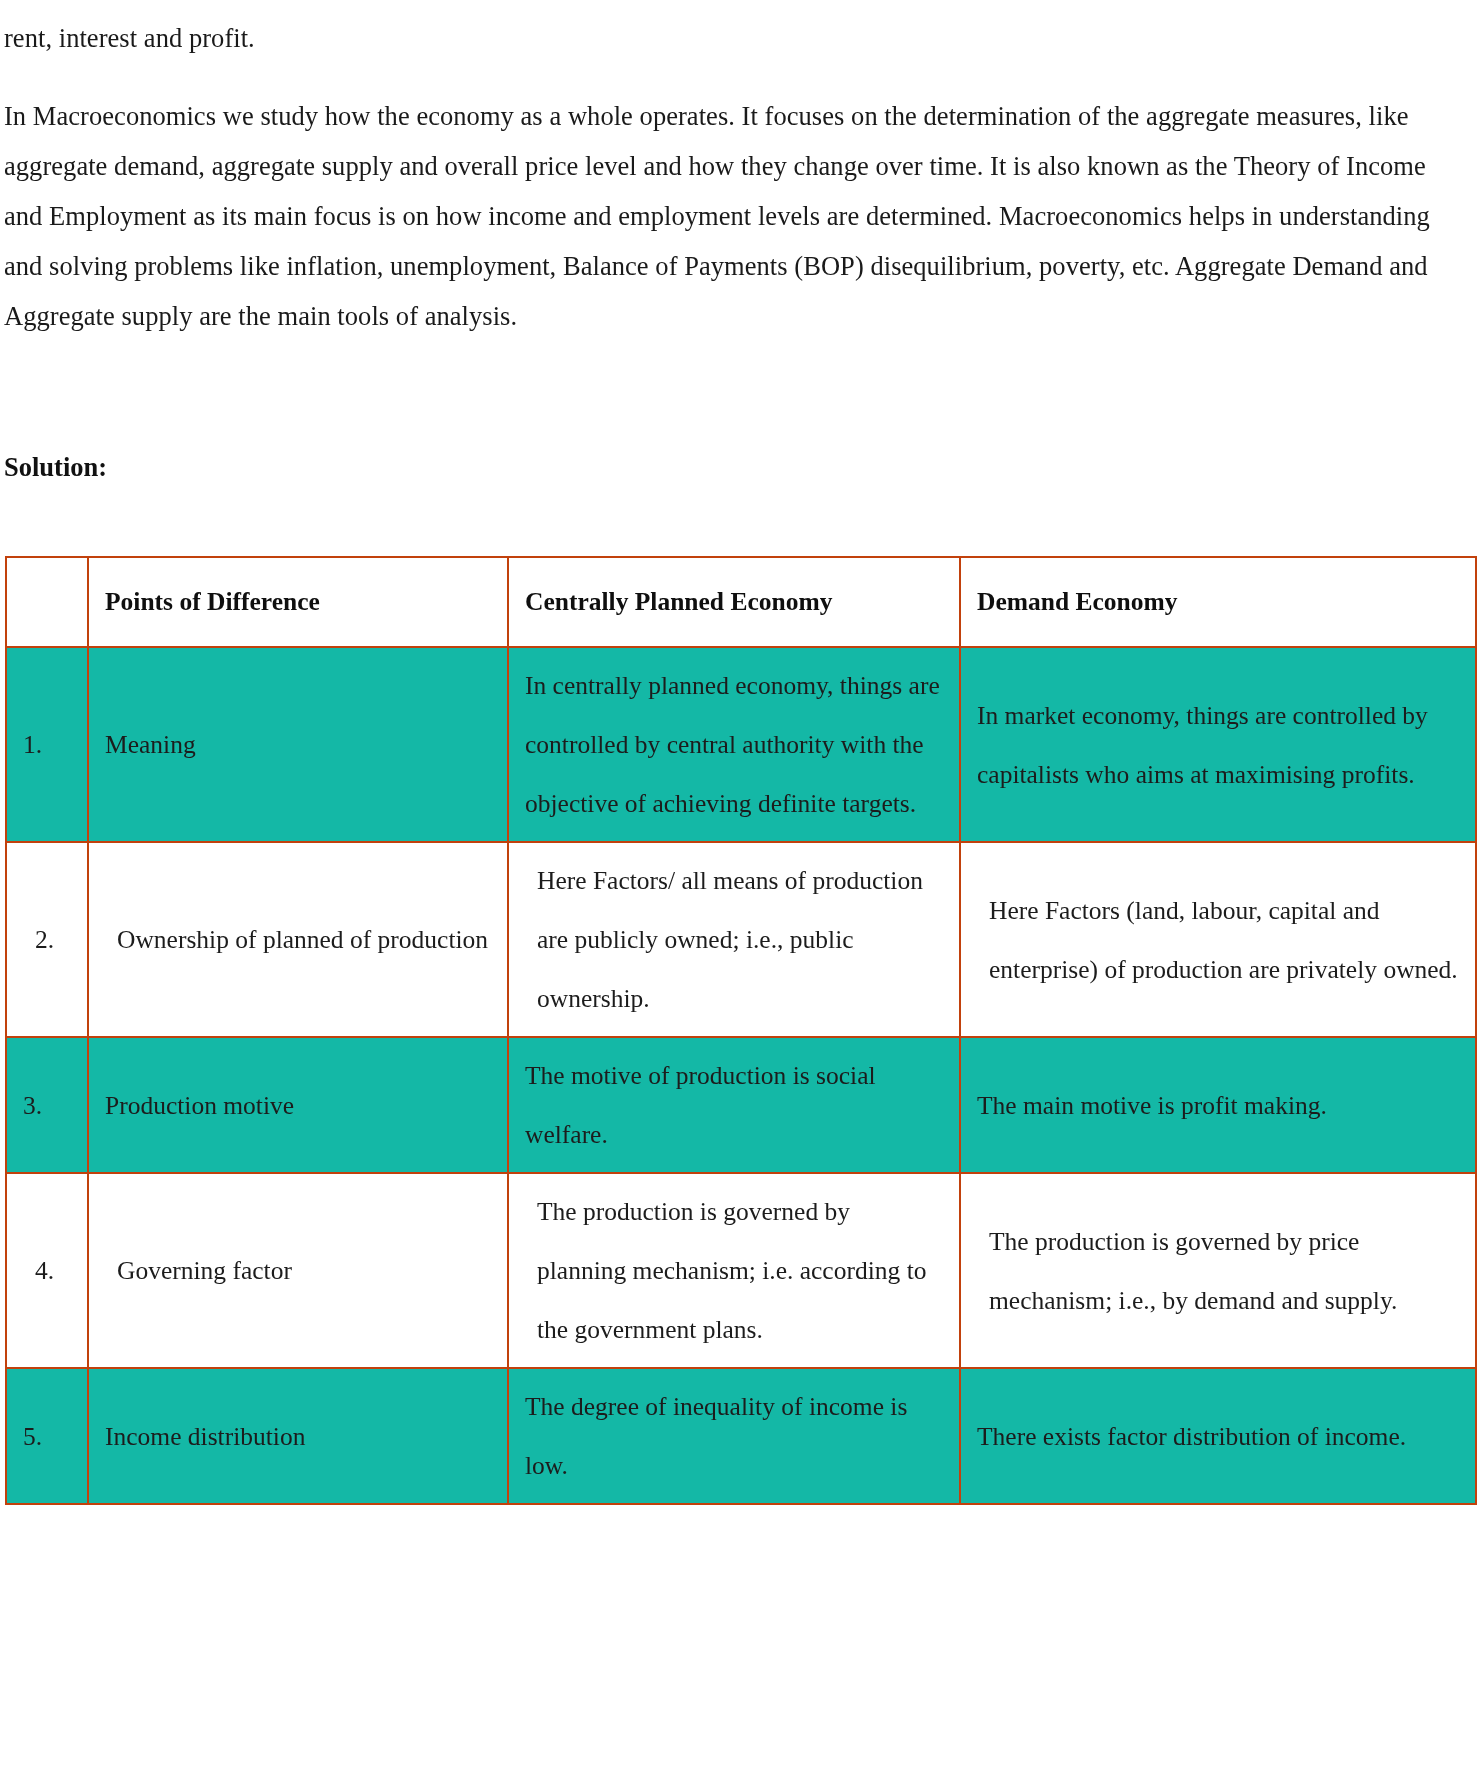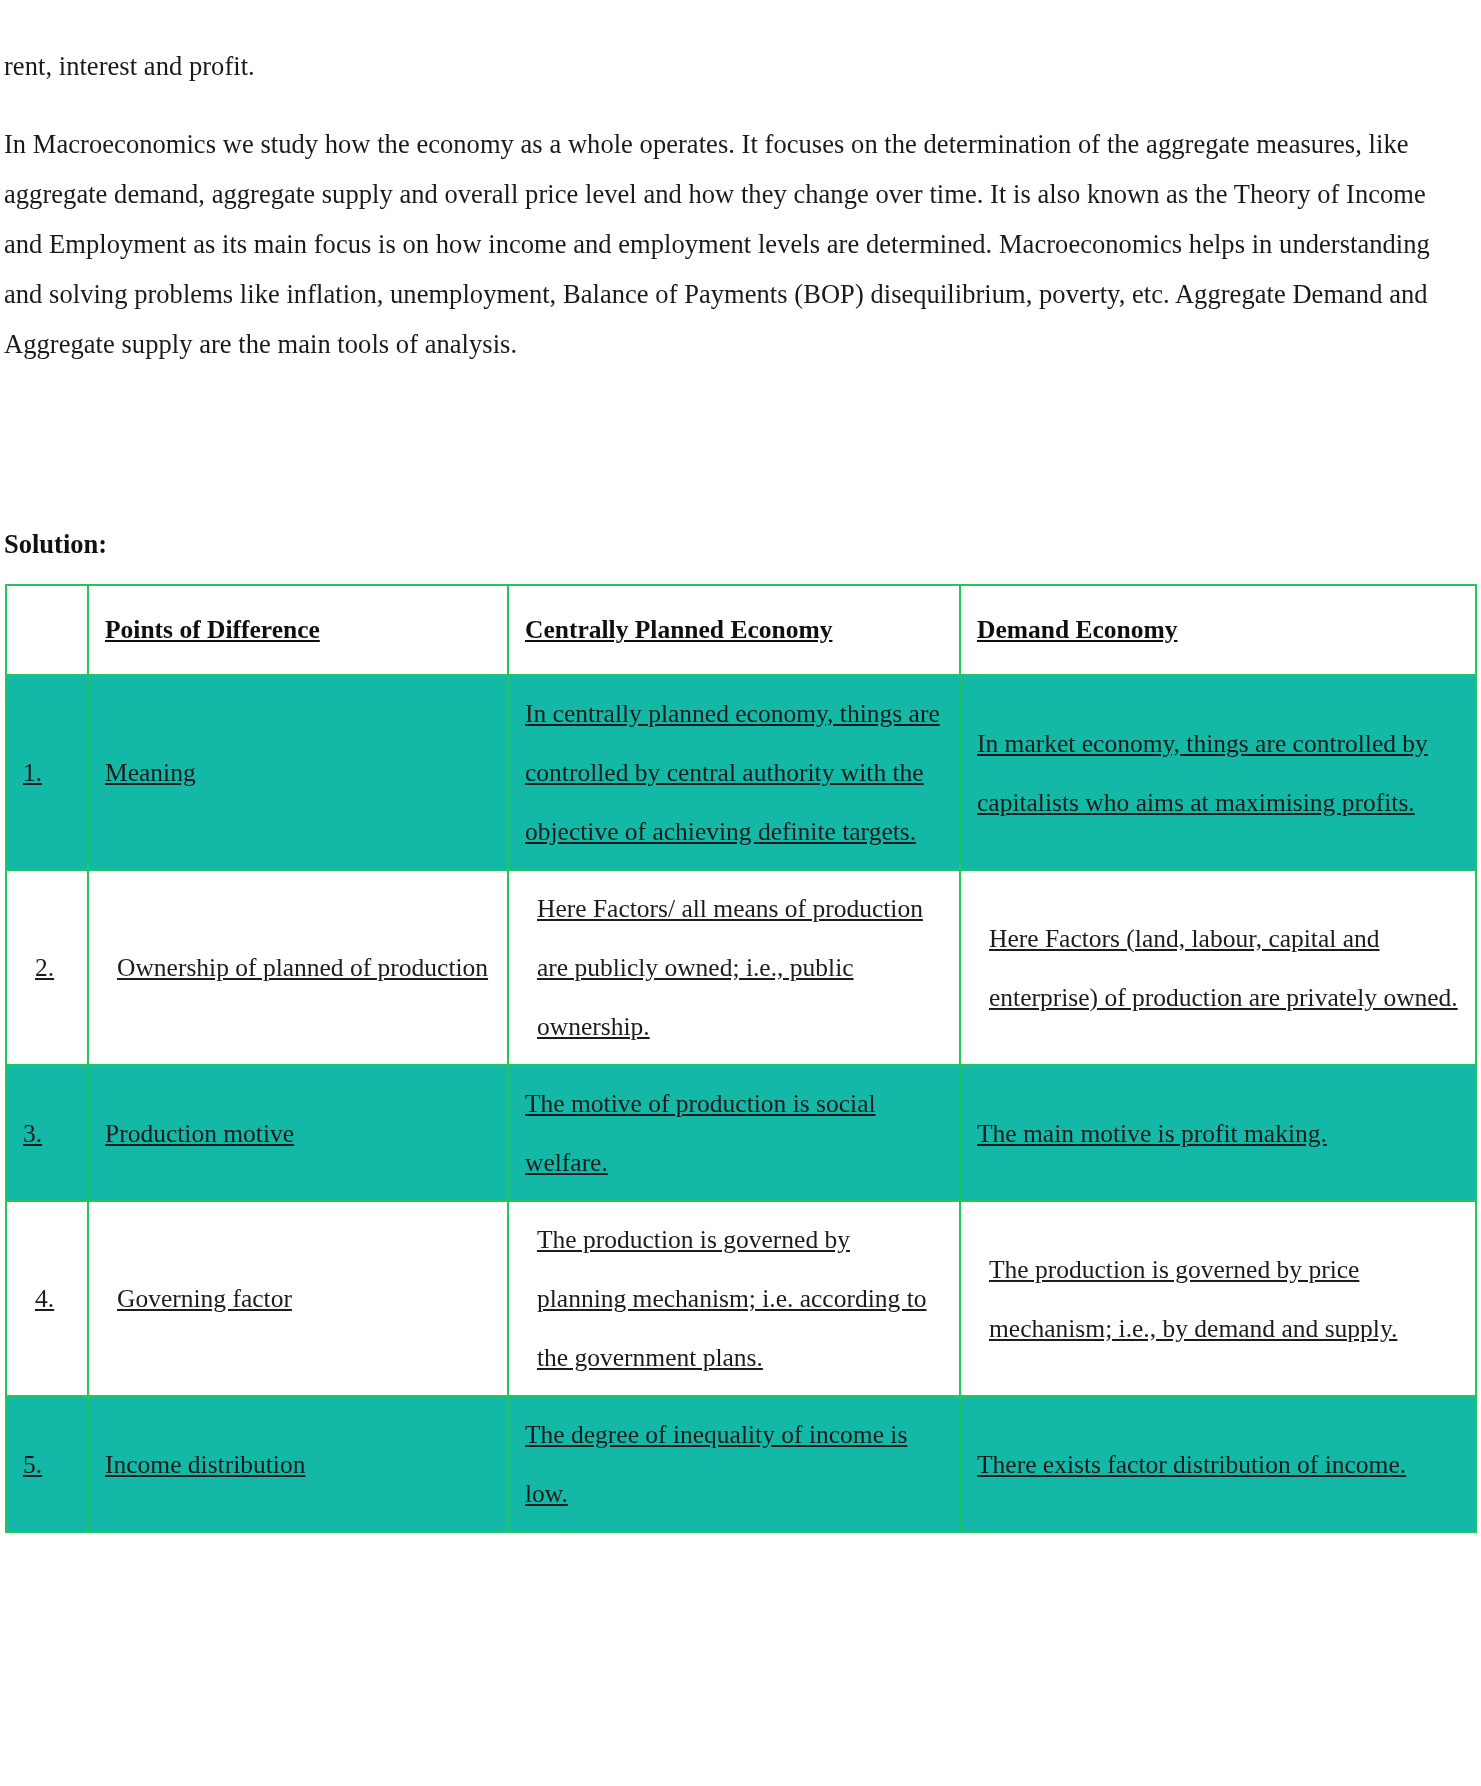--- a/index.html
+++ b/index.html
@@ -15,21 +15,20 @@
     color: #1d1d1d;
     overflow: hidden;
     position: relative;
   }
   .page {
     position: relative;
     width: 1481px;
     height: 1281px;
     padding: 0;
     box-sizing: border-box;
-    margin-top: 28px;
   }
   .body-text {
     position: absolute;
     left: 4px;
     width: 1452px;
     font-size: 26.5px;
     line-height: 50px;
     text-align: left;
     letter-spacing: 0.05px;
     color: #1a1a1a;
@@ -40,44 +39,43 @@
   .q-heading {
     position: absolute;
     left: 4px;
     width: 1452px;
     font-size: 26.5px;
     line-height: 36px;
     font-weight: bold;
     color: #111111;
   }
   .q-line-1 { top: 440px; }
-  .q-line-2 { top: 498px; }
+  .q-line-2 { top: 449px; }
 
   
   .diff-table {
     position: absolute;
     left: 5px;
     top: 556px;
     width: 1470px;
     border-collapse: collapse;
     table-layout: fixed;
     font-size: 25.5px;
   }
   .diff-table col.c-sno   { width: 82px; }
   .diff-table col.c-point { width: 420px; }
   .diff-table col.c-cpe   { width: 452px; }
   .diff-table col.c-me    { width: 516px; }
 
   .diff-table td {
-    border: 2px solid #22c55e;
+    border: 2px solid #c2410c;
     vertical-align: middle;
     padding: 8px 14px 8px 16px;
     line-height: 59px;
     color: #1c1c1c;
-    text-decoration: underline;
   }
   .diff-table thead td {
     font-weight: bold;
     vertical-align: middle;
     line-height: 34px;
     padding-top: 22px;
     padding-bottom: 22px;
     background: #ffffff;
     color: #0f0f0f;
     height: 44px;

